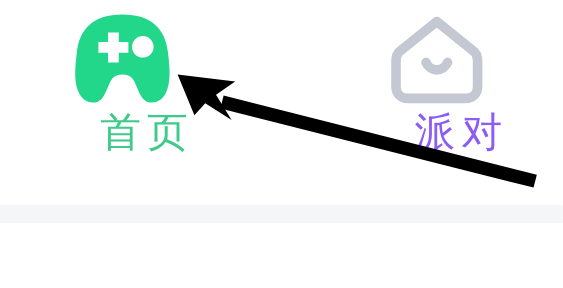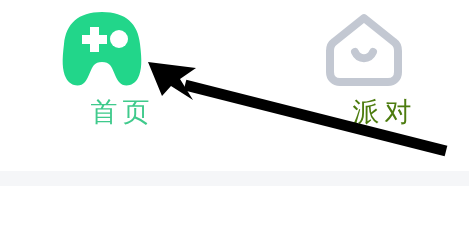--- a/index.html
+++ b/index.html
@@ -55,30 +55,30 @@
   .tab-party { left: 289px; top: 10px; }
 
   .tab-icon {
     width: 88px;
     height: 80px;
     display: block;
   }
 
   .tab-label {
     margin-top: 6px;
-    font-size: 27px;
+    font-size: 34px;
     line-height: 32px;
     letter-spacing: 5px;
     text-indent: 5px;
     font-family: Liberation Serif, serif;
     white-space: nowrap;
     margin-left: 36px;
   }
   .tab-label.active   { color: #3fca8c; }
-  .tab-label.inactive { color: #4d7c0f; }
+  .tab-label.inactive { color: #8b5cf6; }
 
   
   .annotation-layer {
     position: absolute;
     left: 0;
     top: 0;
     width: 469px;
     height: 186px;
     pointer-events: none;
   }

